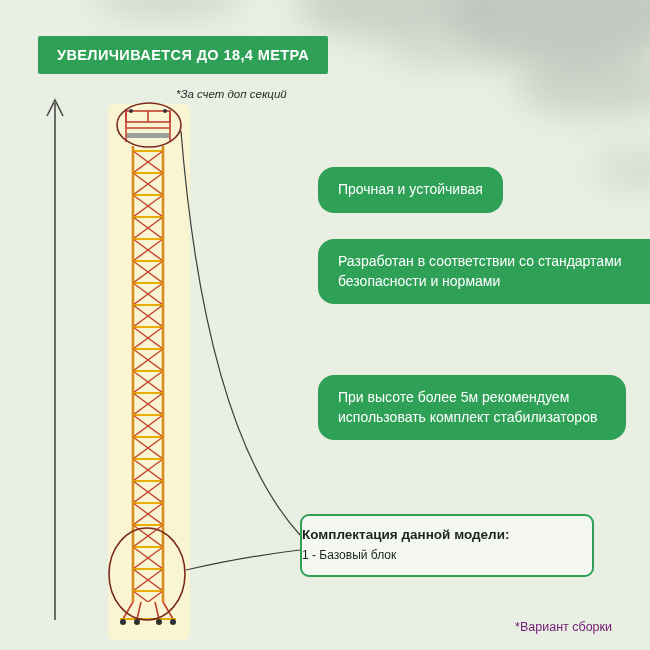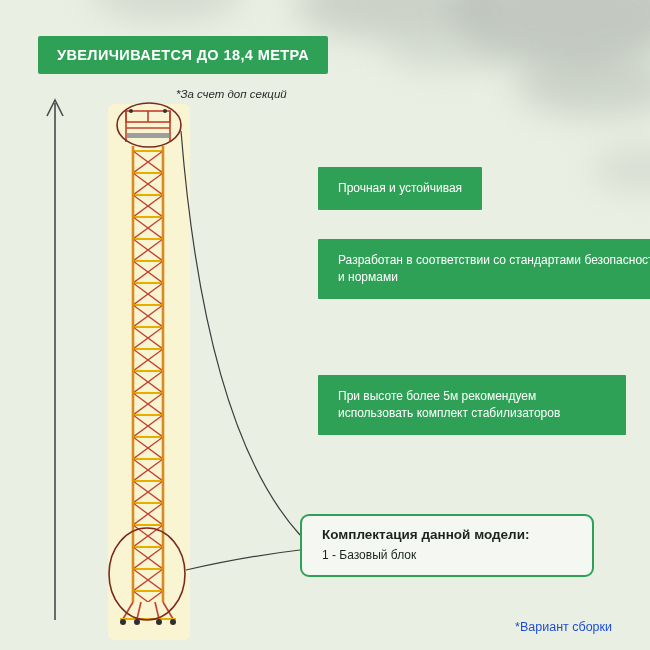--- a/index.html
+++ b/index.html
@@ -39,35 +39,35 @@
     font-size:14.5px;font-weight:bold;letter-spacing:.4px;
     padding:11px 19px;border-radius:2px;white-space:nowrap;
   }
   .banner-note{
     position:absolute;z-index:3;left:176px;top:88px;
     font-size:11.5px;color:#2b2b2b;font-style:italic;
   }
   .feature{
     position:absolute;z-index:3;left:318px;
     background:var(--accent-green,#2fa157);color:#fff;
-    font-size:12px;line-height:1.4;padding:13px 20px;border-radius:1px;
+    font-size:14px;line-height:1.4;padding:13px 20px;border-radius:16px;
   }
   .feature.f1{top:167px}
   .feature.f2{top:239px;width:364px}
   .feature.f3{top:375px;width:308px}
   .kit-card{
     position:absolute;z-index:3;left:300px;top:514px;width:294px;
     border:2px solid var(--accent-green,#2fa157);border-radius:9px;
-    background:rgba(255,255,255,.55);padding:11px 20px;color:#1c241d;
+    background:rgba(255,255,255,.55);padding:11px 0;color:#1c241d;
   }
   .kit-title{font-size:13.5px;font-weight:bold;margin-bottom:5px}
   .kit-item{font-size:12px;line-height:1.45}
   .footer-note{
     position:absolute;z-index:3;right:38px;bottom:16px;
-    font-size:12.5px;color:#1d4ed8;
+    font-size:12.5px;color:#701a75;
   }
 </style>
 </head>
 <body>
 
 <div class="canvas">
 
   <div class="cloud c1"></div>
   <div class="cloud c2"></div>
   <div class="cloud c3"></div>

